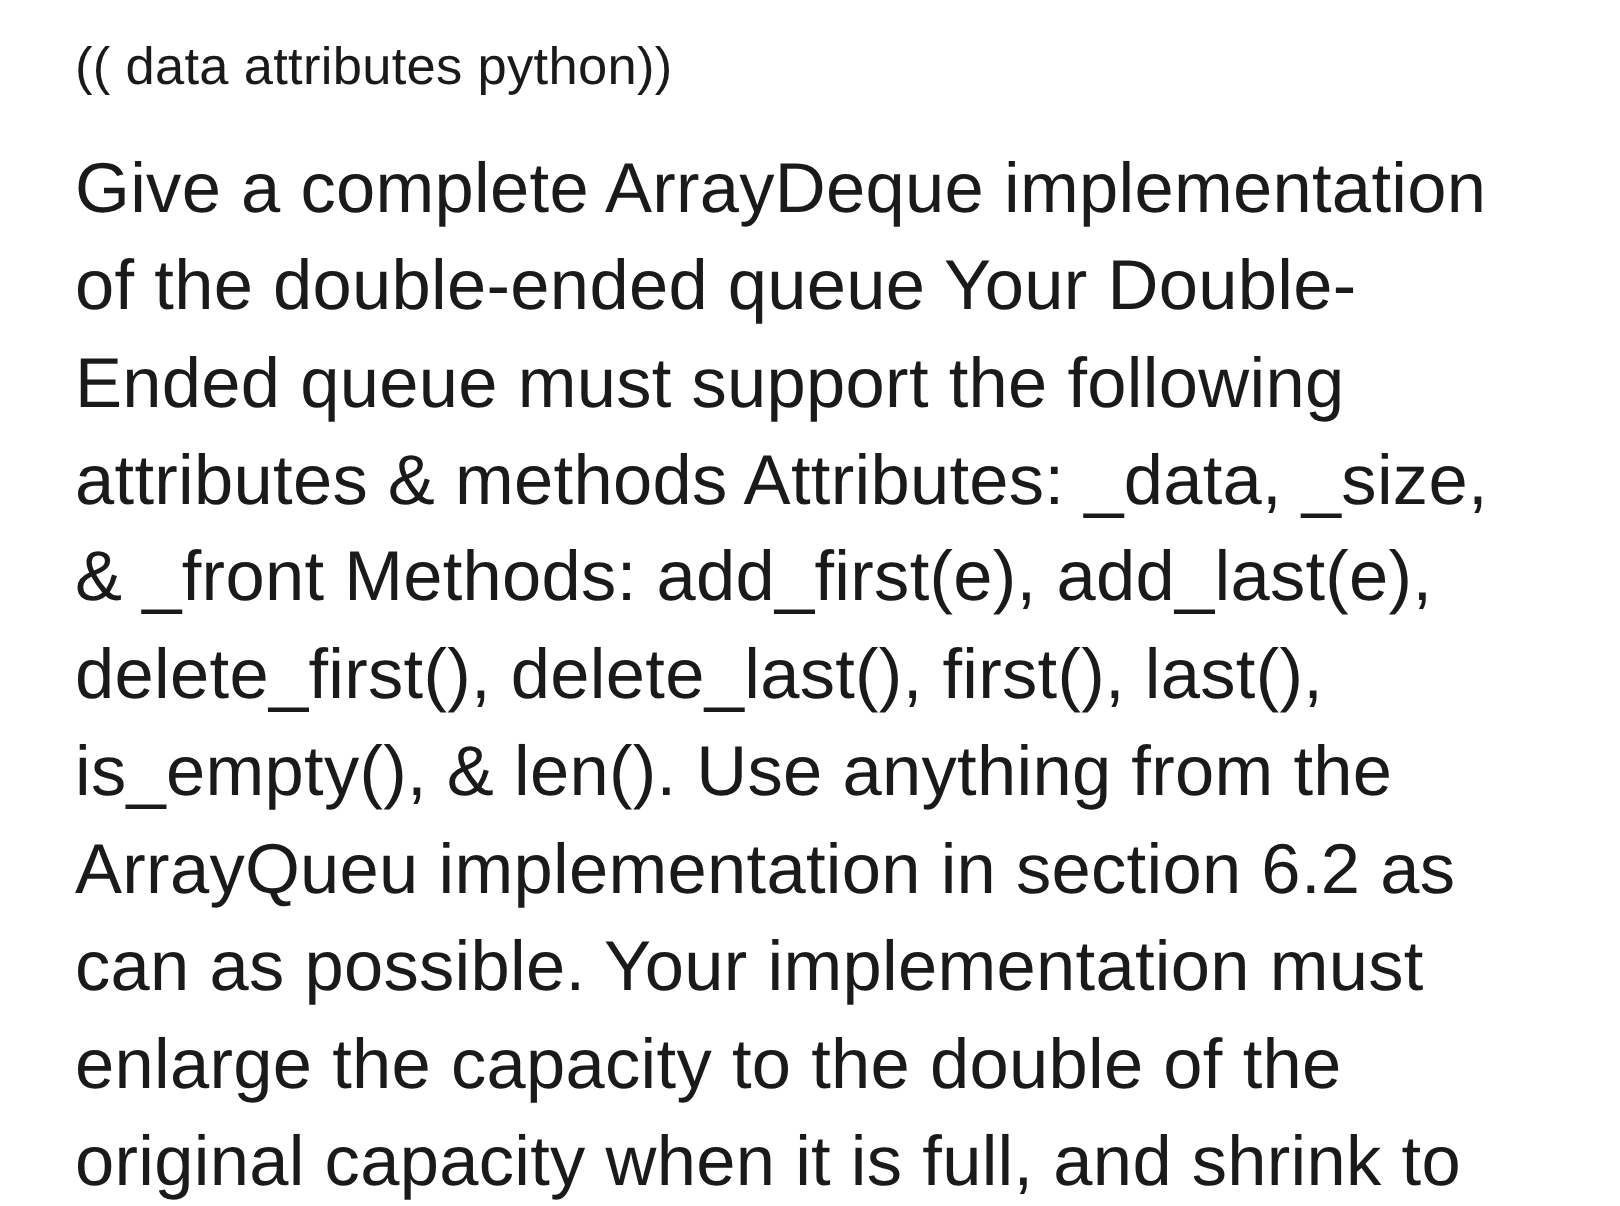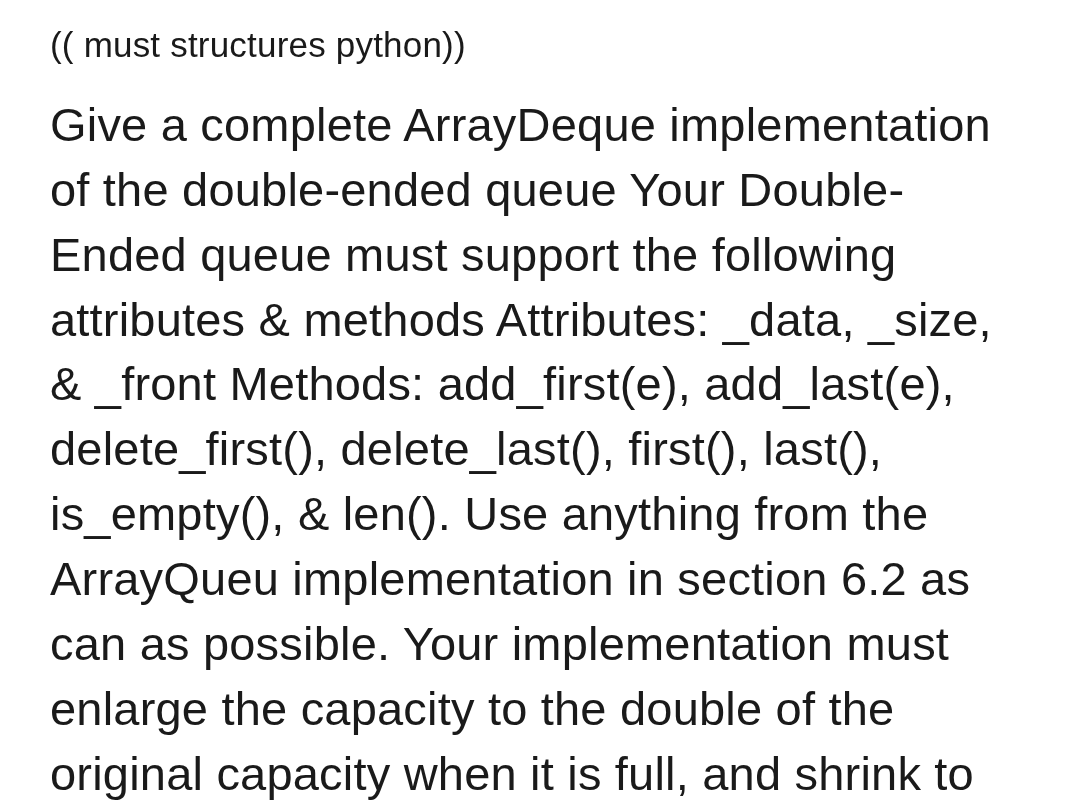--- a/index.html
+++ b/index.html
@@ -25,14 +25,14 @@
     .body-text {
       font-size: 47px;
       font-weight: 400;
       line-height: 1.38;
       letter-spacing: 0.2px;
     }
   </style>
 </head>
 <body>
 
-<div class="heading">(( must structures python))</div>
+<div class="heading">(( data attributes python))</div>
 <div class="body-text">Give a complete ArrayDeque implementation of the double-ended queue Your Double-Ended queue must support the following attributes &amp; methods Attributes: _data, _size, &amp; _front Methods: add_first(e), add_last(e), delete_first(), delete_last(), first(), last(), is_empty(), &amp; len(). Use anything from the ArrayQueu implementation in section 6.2 as can as possible. Your implementation must enlarge the capacity to the double of the original capacity when it is full, and shrink to the half if the number of elements be less than one quarter of the capacity. Test all the methods of your class and take screenshots to be uploaded in the submission in addition to your script file</div>
 
 </body></html>

